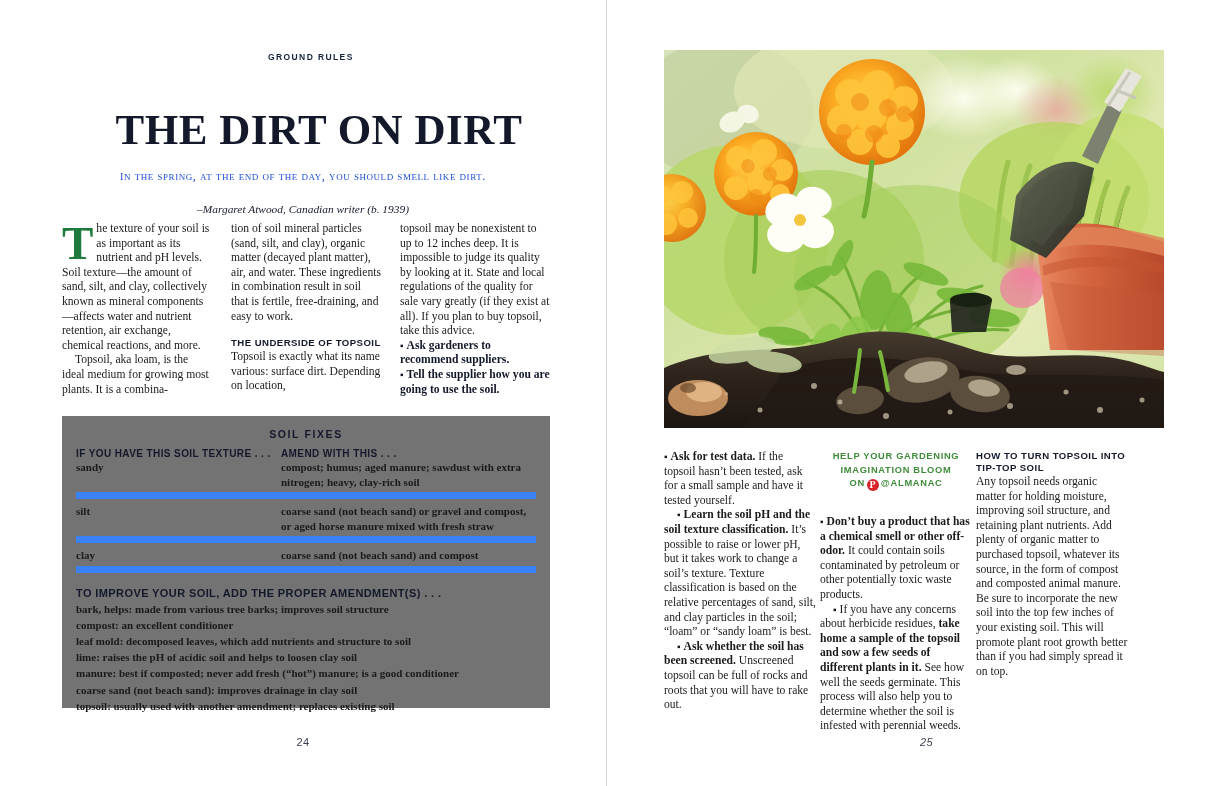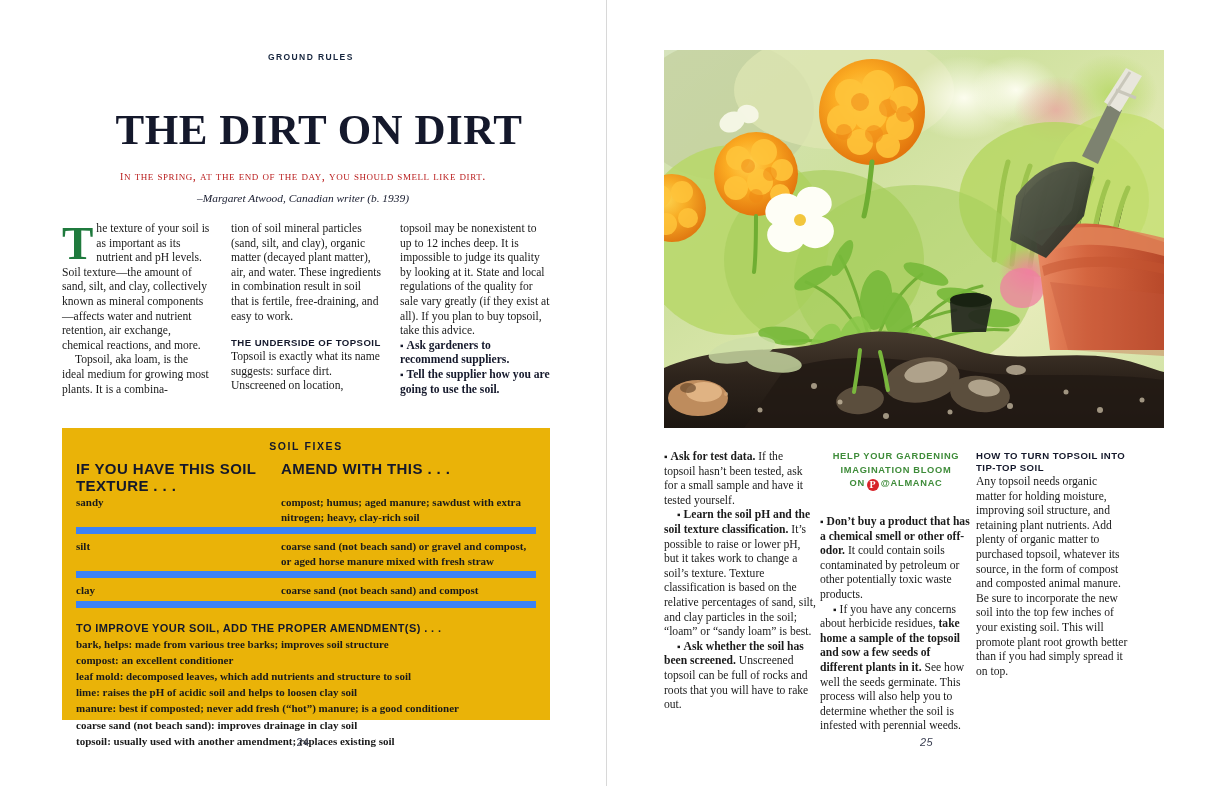--- a/index.html
+++ b/index.html
@@ -70,27 +70,27 @@
     position: absolute;
     left: 0;
     top: 168px;
     width: 606px;
     text-align: center;
   }
   .epigraph-quote {
     font-family: "Liberation Serif", serif;
     font-size: 12.4px;
     letter-spacing: 0.55px;
-    color: #b91c1c;
+    color: #1d4ed8;
     font-variant: small-caps;
     text-transform: lowercase;
   }
   .epigraph-quote::first-letter { font-size: 14px; }
   .epigraph-attr {
-    margin-top: 8px;
+    margin-top: 19px;
     font-family: "Liberation Serif", serif;
     font-style: italic;
     font-size: 11.4px;
     color: #14182b;
   }
 
   .cols-left {
     position: absolute;
     left: 62px;
     top: 222px;
@@ -145,44 +145,44 @@
   .sq::before {
     content: "\25AA";
     font-size: 10px;
     margin-right: 3px;
   }
 
   
   .soilbox {
     position: absolute;
     left: 62px;
-    top: 428px;
+    top: 416px;
     width: 488px;
     height: 292px;
-    background: #eab308;
+    background: #737373;
     box-sizing: border-box;
     padding: 12px 14px 10px 14px;
   }
   .soilbox-title {
     text-align: center;
     font-family: "Liberation Sans", sans-serif;
     font-weight: bold;
     font-size: 10.5px;
     letter-spacing: 1.6px;
     color: #14182b;
     margin-bottom: 8px;
   }
   .fix-table {
     width: 100%;
     border-collapse: collapse;
   }
   .fix-table th {
     font-family: "Liberation Sans", sans-serif;
     font-weight: bold;
-    font-size: 15px;
+    font-size: 10px;
     letter-spacing: 0.4px;
     color: #14182b;
     text-align: left;
     padding: 0 0 1px 0;
     vertical-align: top;
   }
   .fix-table td {
     font-family: "Liberation Serif", serif;
     font-weight: bold;
     font-size: 11px;
@@ -303,21 +303,21 @@
       <div class="col">
         <p class="body-text dropcap-para">
           <span class="dropcap">T</span><span>he texture of your soil is as important as its nutrient and pH levels. Soil texture—the amount of sand, silt, and clay, collectively known as mineral components—affects water and nutrient retention, air exchange, chemical reactions, and more.</span>
         </p>
         <p class="body-text">Topsoil, aka loam, is the ideal medium for growing most plants. It is a combina-</p>
       </div>
 
       <div class="col">
         <p class="body-text">tion of soil mineral particles (sand, silt, and clay), organic matter (decayed plant matter), air, and water. These ingredients in combination result in soil that is fertile, free-draining, and easy to work.</p>
         <div class="subhead">THE UNDERSIDE OF TOPSOIL</div>
-        <p class="body-text">Topsoil is exactly what its name suggests: surface dirt. Unscreened on location,</p>
+        <p class="body-text">Topsoil is exactly what its name various: surface dirt. Depending on location,</p>
       </div>
 
       <div class="col">
         <p class="body-text">topsoil may be nonexistent to up to 12 inches deep. It is impossible to judge its quality by looking at it. State and local regulations of the quality for sale vary greatly (if they exist at all). If you plan to buy topsoil, take this advice.</p>
         <p class="bullet-line sq">Ask gardeners to recommend suppliers.</p>
         <p class="bullet-line sq">Tell the supplier how you are going to use the soil.</p>
       </div>
     </div>
 
     <div class="soilbox">

